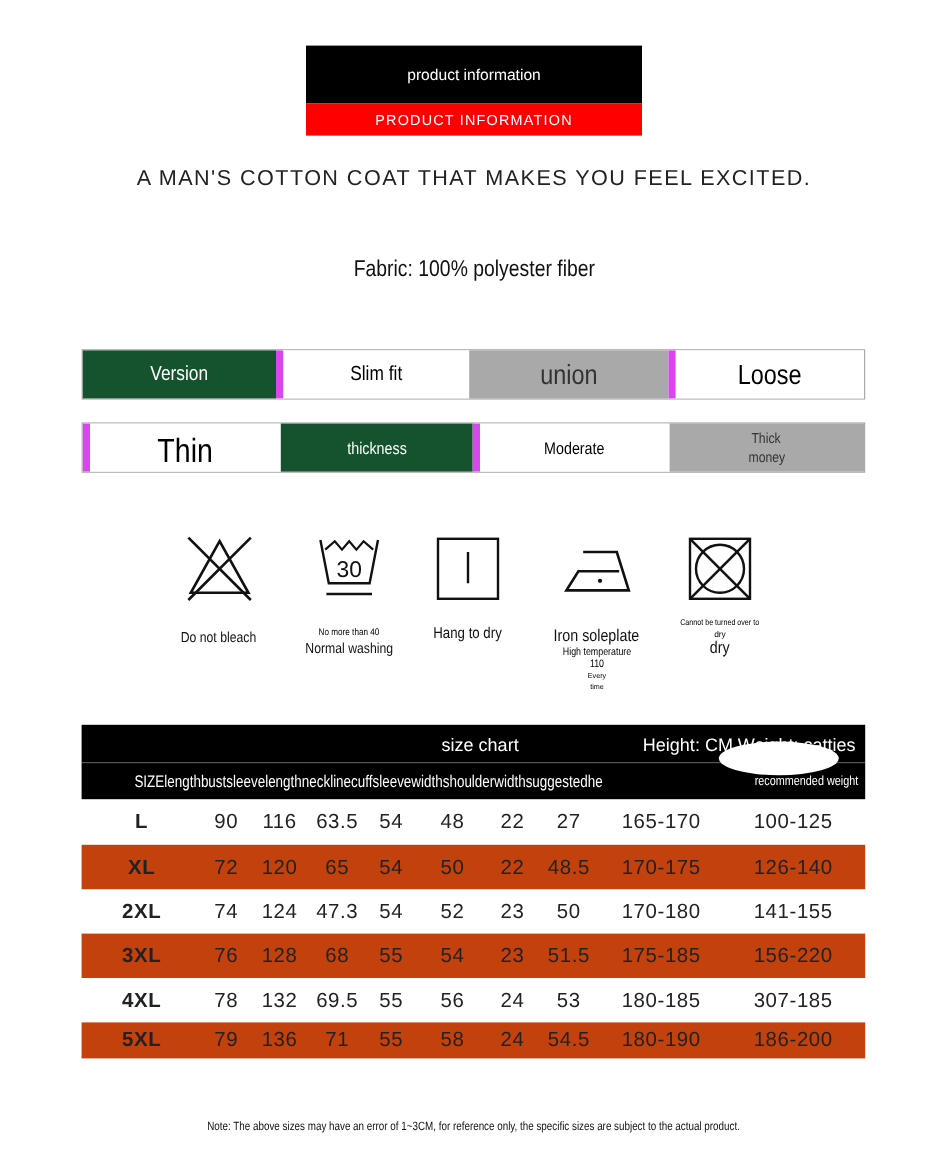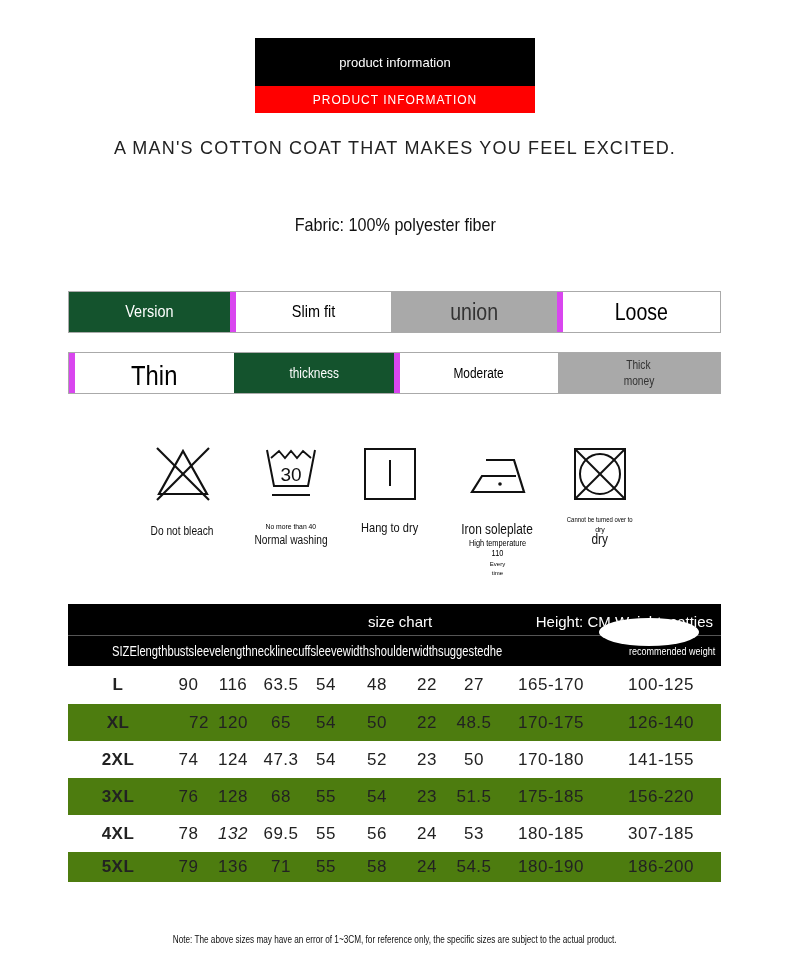--- a/index.html
+++ b/index.html
@@ -35,21 +35,21 @@
   
   .size-table { position: absolute; left: 68px; top: 604px; width: 653px; }
   .table-head { background: #000; color: #fff; height: 62px; position: relative; overflow: hidden; }
   .table-head .title { position: absolute; top: 9px; left: 300px; font-size: 15px; }
   .table-head .units { position: absolute; top: 9px; right: 8px; font-size: 15px; }
   .table-head .cols { position: absolute; top: 39px; left: 44px; font-size: 14px; white-space: nowrap; }
   .table-head .rw { position: absolute; top: 41px; right: 6px; font-size: 11px; }
   .table-head .line { position: absolute; top: 31px; left: 0; width: 653px; height: 1px; background: #555; }
   .blob { position: absolute; top: 14px; right: 22px; width: 100px; height: 28px; background: #fff; border-radius: 50%; }
   .trow { display: flex; height: 37px; align-items: center; font-size: 17px; color: #222; letter-spacing: 0.5px; }
-  .trow.shaded { background: #4d7c0f; }
+  .trow.shaded { background: #c2410c; }
   .trow div { text-align: center; }
   .trow .size { font-weight: bold; }
 
   .note { position: absolute; left: 0; width: 790px; top: 934px; text-align: center; font-size: 10px; color: #111; }
   .note span { display: inline-block; transform: scaleX(0.82); }
 </style>
 </head>
 <body>
 
 <div class="banner">
@@ -161,21 +161,21 @@
     <div style="width:48px;">63.5</div>
     <div style="width:42px;">54</div>
     <div style="width:60px;">48</div>
     <div style="width:40px;">22</div>
     <div style="width:54px;">27</div>
     <div style="width:100px;">165-170</div>
     <div style="width:120px;">100-125</div>
   </div>
   <div class="trow shaded">
     <div class="size" style="width:100px;">XL</div>
-    <div style="width:41px;text-align:right;">72</div>
+    <div style="width:41px;">72</div>
     <div style="width:48px;">120</div>
     <div style="width:48px;">65</div>
     <div style="width:42px;">54</div>
     <div style="width:60px;">50</div>
     <div style="width:40px;">22</div>
     <div style="width:54px;">48.5</div>
     <div style="width:100px;">170-175</div>
     <div style="width:120px;">126-140</div>
   </div>
   <div class="trow">
@@ -198,21 +198,21 @@
     <div style="width:42px;">55</div>
     <div style="width:60px;">54</div>
     <div style="width:40px;">23</div>
     <div style="width:54px;">51.5</div>
     <div style="width:100px;">175-185</div>
     <div style="width:120px;">156-220</div>
   </div>
   <div class="trow">
     <div class="size" style="width:100px;">4XL</div>
     <div style="width:41px;">78</div>
-    <div style="width:48px;font-style:italic;">132</div>
+    <div style="width:48px;">132</div>
     <div style="width:48px;">69.5</div>
     <div style="width:42px;">55</div>
     <div style="width:60px;">56</div>
     <div style="width:40px;">24</div>
     <div style="width:54px;">53</div>
     <div style="width:100px;">180-185</div>
     <div style="width:120px;">307-185</div>
   </div>
   <div class="trow shaded" style="height:30px;">
     <div class="size" style="width:100px;">5XL</div>

